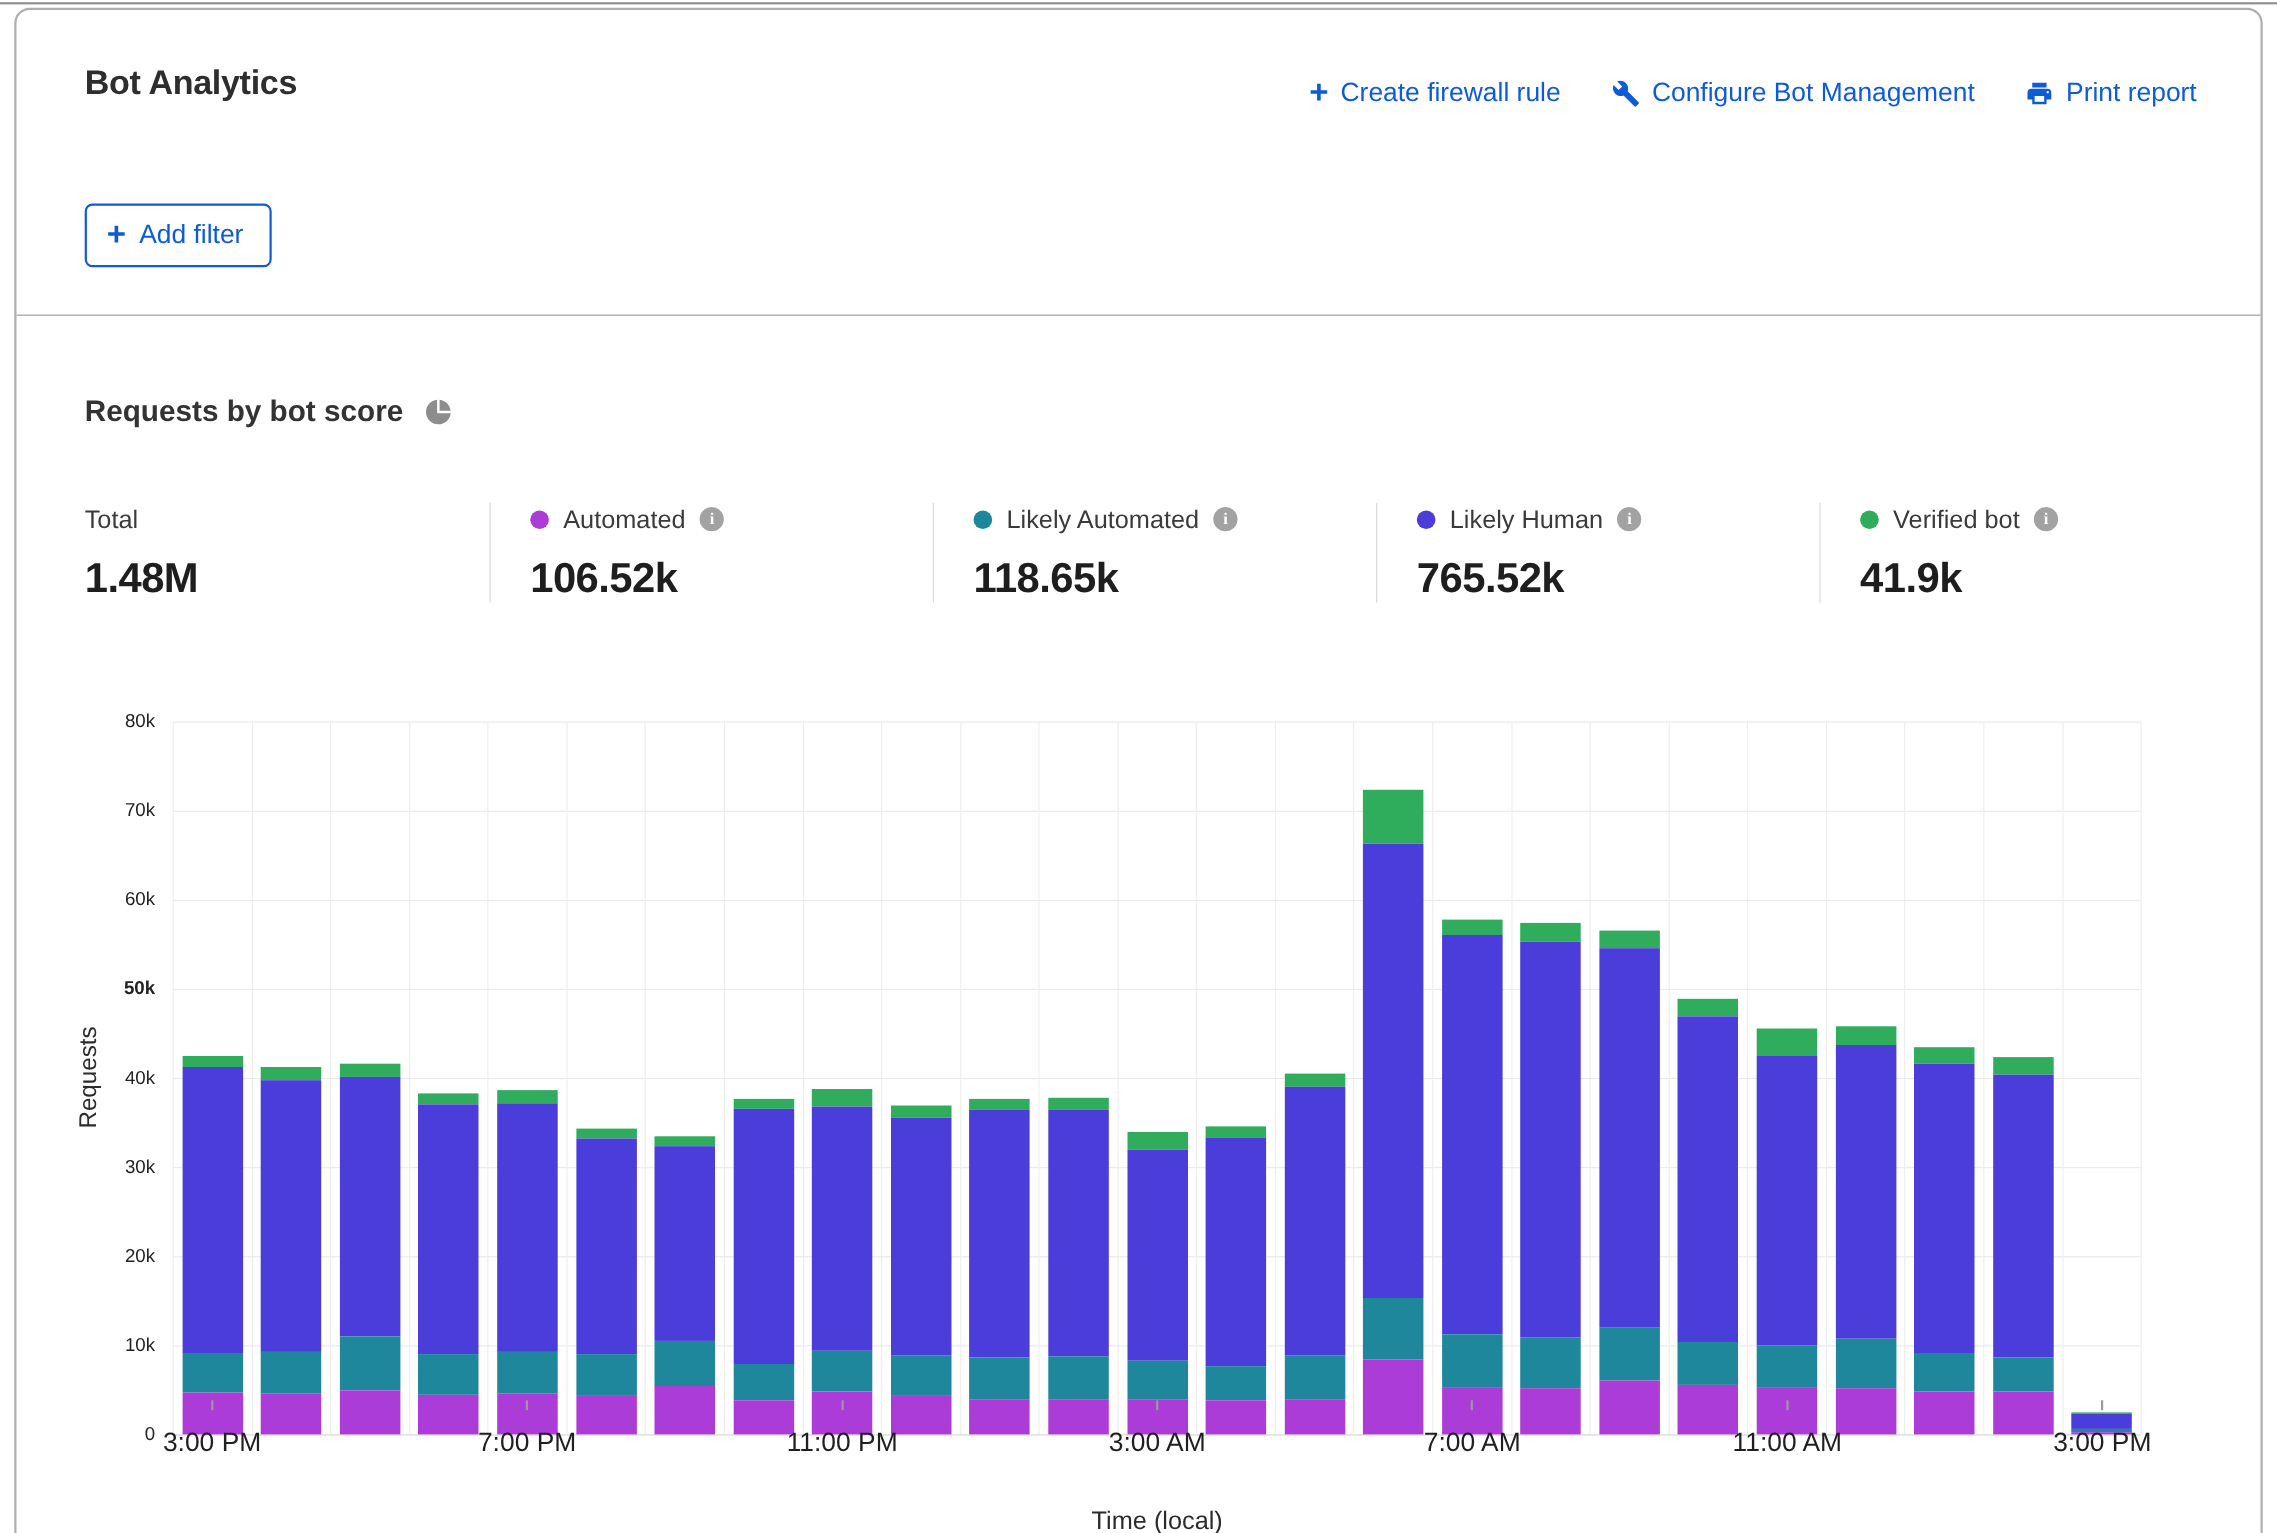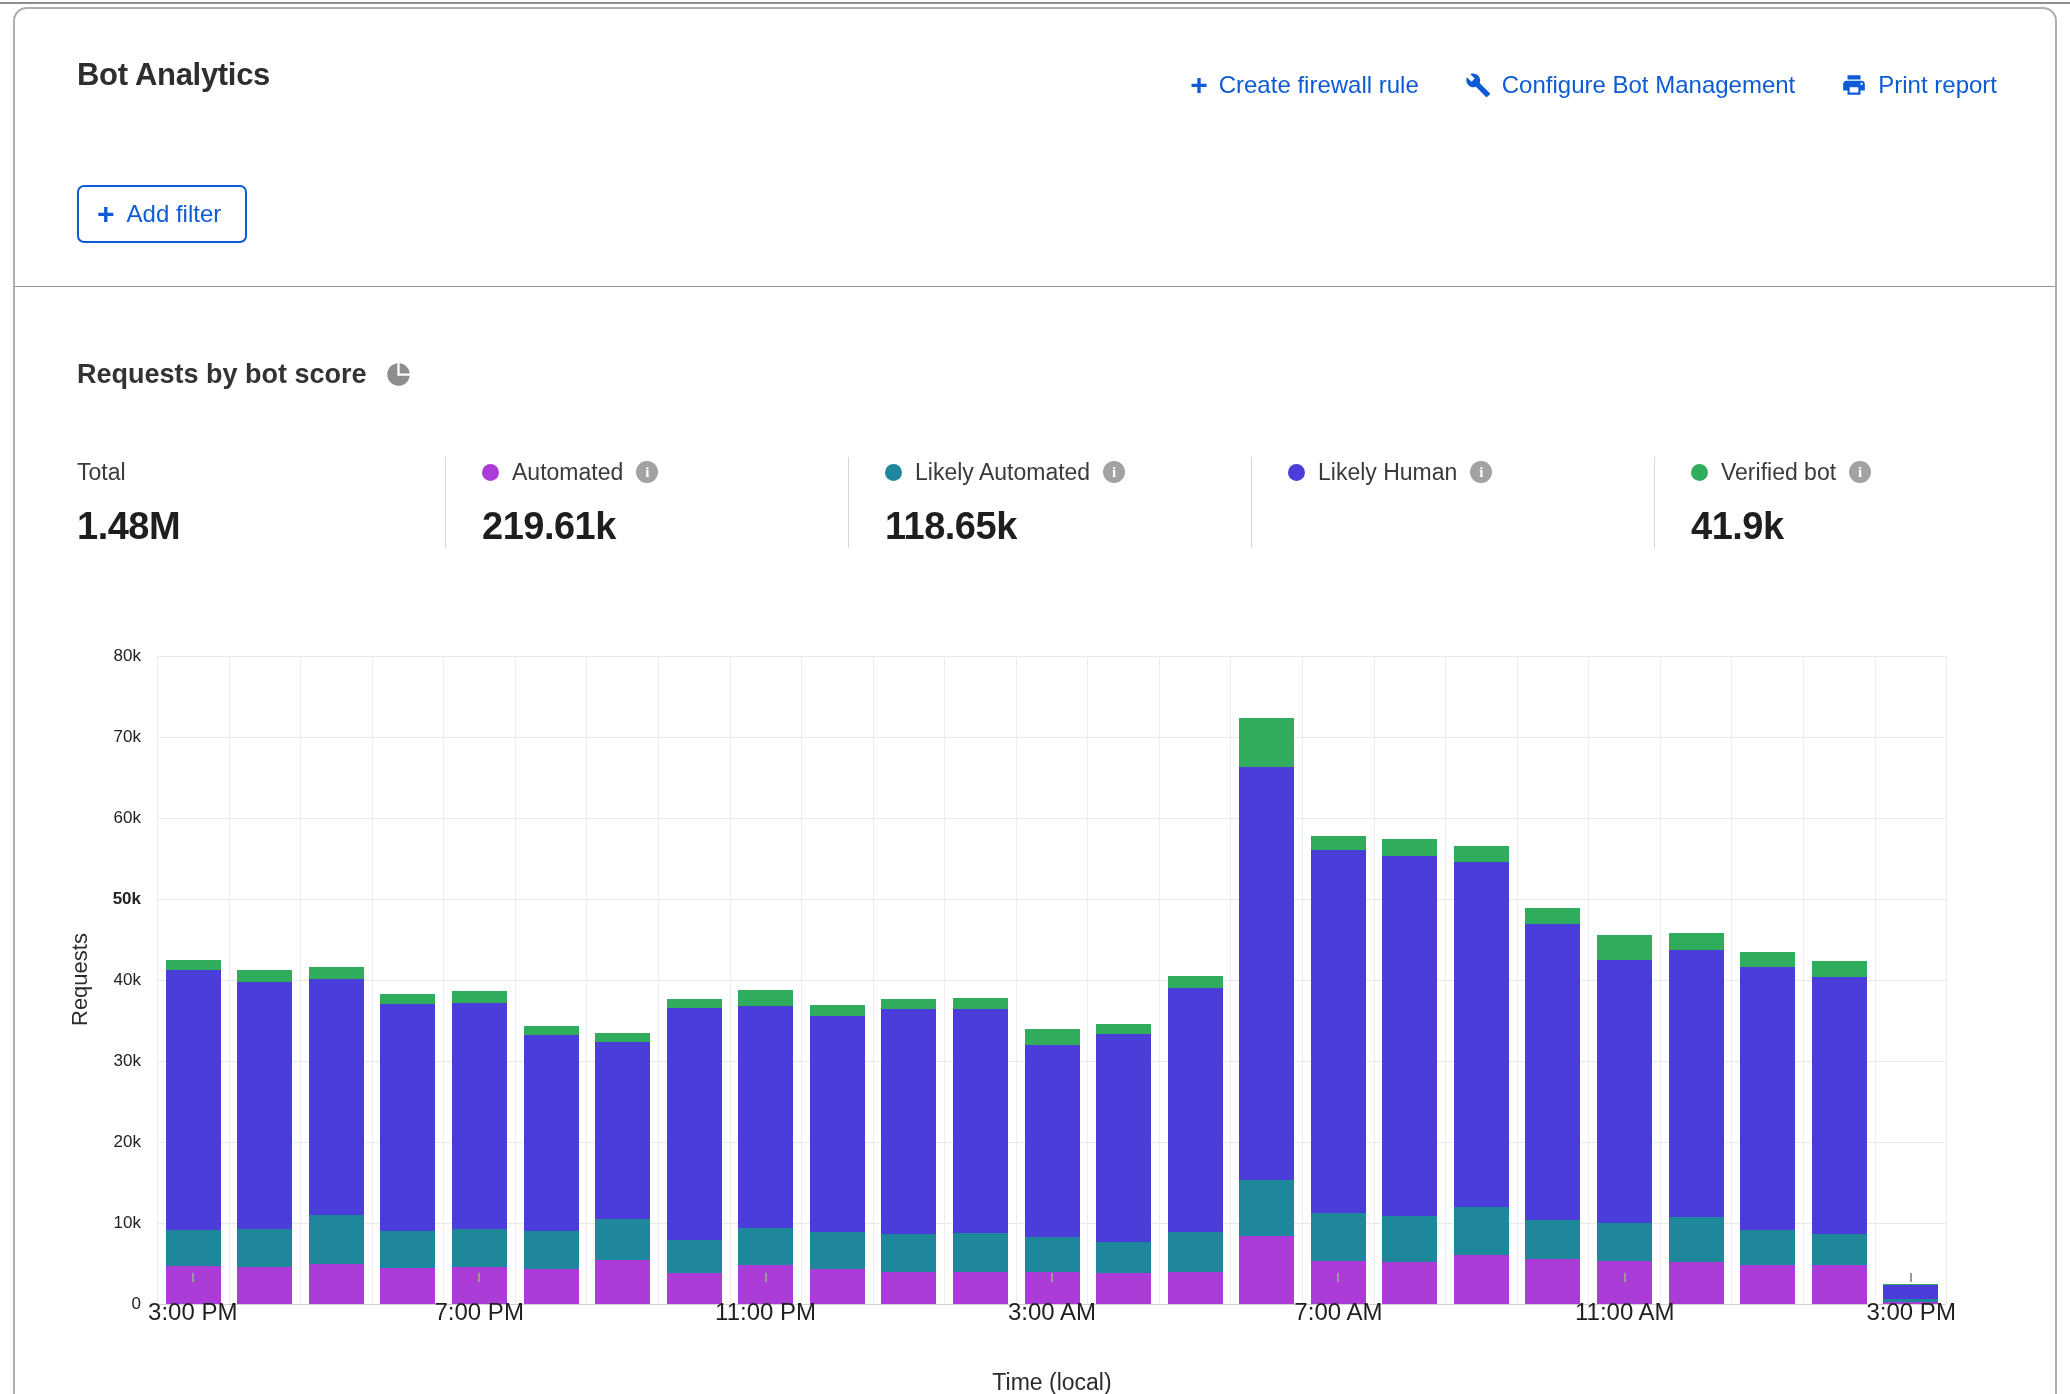--- a/index.html
+++ b/index.html
@@ -136,36 +136,37 @@
         <span>Total</span>
       </div>
       <div class="stat-value">1.48M</div>
     </div>
     <div class="stat">
       <div class="label-row">
         <span class="dot" style="background: rgb(171, 60, 216);"></span>
         <span>Automated</span>
         <span class="info">i</span>
       </div>
-      <div class="stat-value">219.61k</div>
+      <div class="stat-value">106.52k</div>
     </div>
     <div class="stat">
       <div class="label-row">
         <span class="dot" style="background: rgb(30, 135, 155);"></span>
         <span>Likely Automated</span>
         <span class="info">i</span>
       </div>
       <div class="stat-value">118.65k</div>
     </div>
     <div class="stat">
       <div class="label-row">
         <span class="dot" style="background: rgb(74, 61, 217);"></span>
         <span>Likely Human</span>
         <span class="info">i</span>
       </div>
+      <div class="stat-value">765.52k</div>
     </div>
     <div class="stat">
       <div class="label-row">
         <span class="dot" style="background: rgb(47, 173, 92);"></span>
         <span>Verified bot</span>
         <span class="info">i</span>
       </div>
       <div class="stat-value">41.9k</div>
     </div>
   </div>

